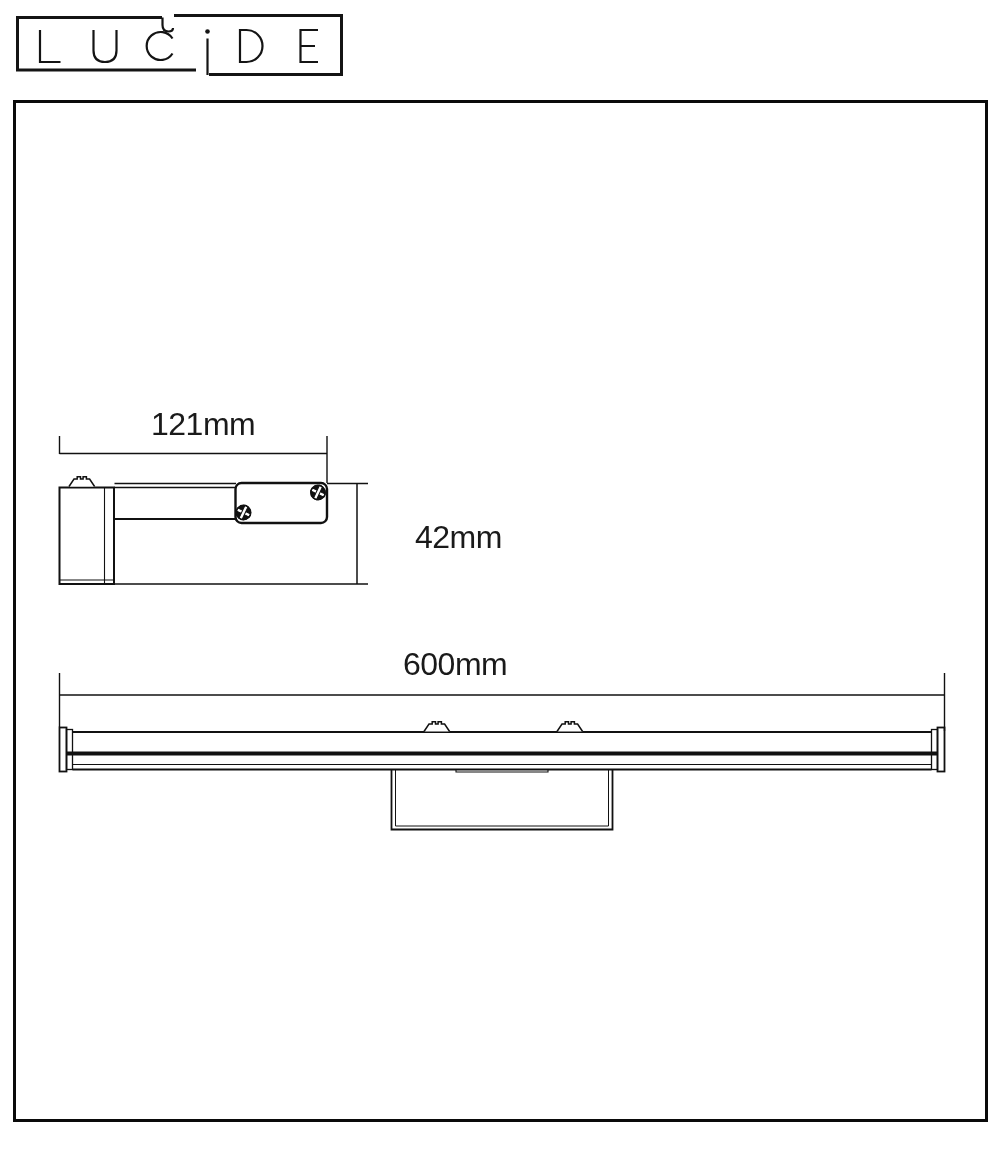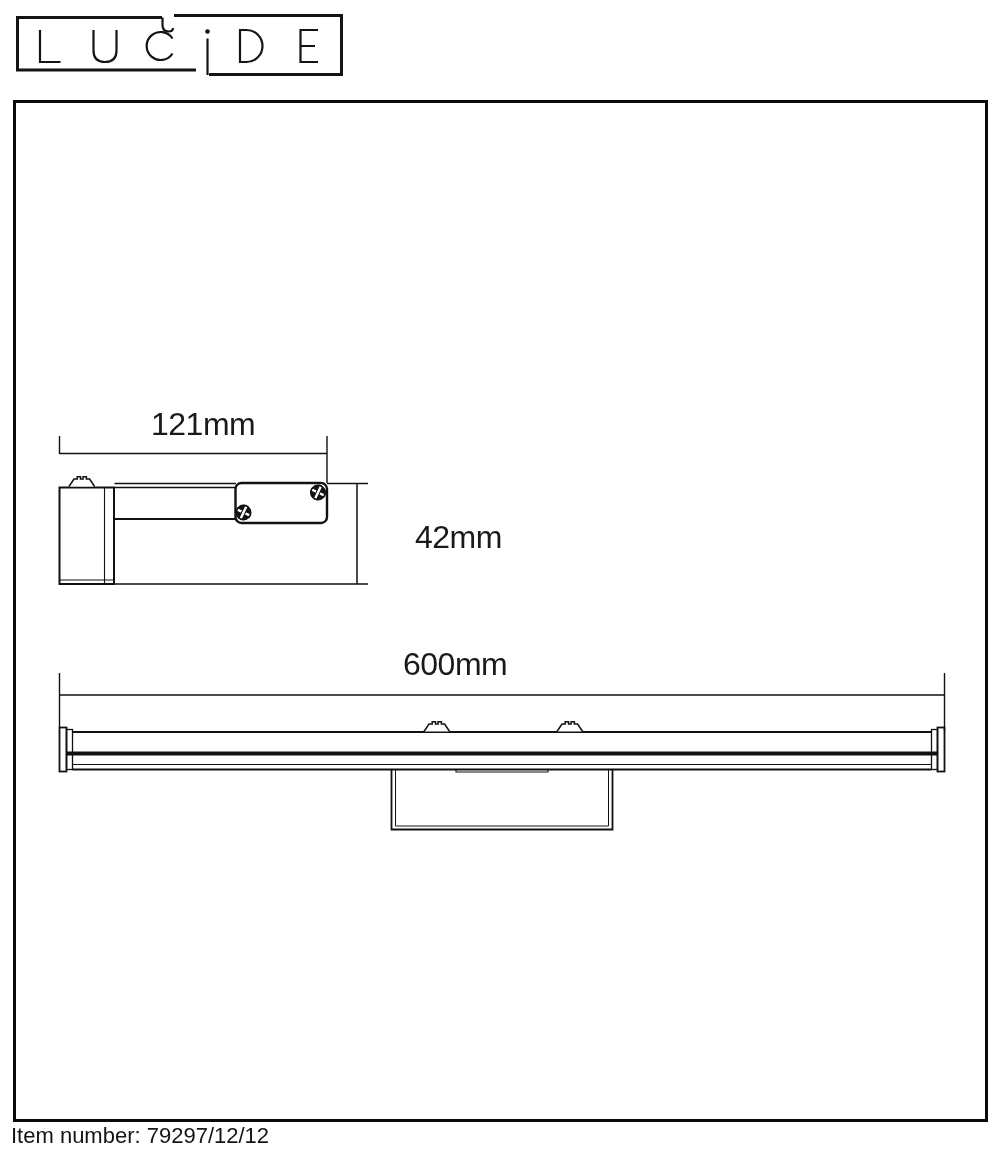--- a/index.html
+++ b/index.html
@@ -135,15 +135,14 @@
         <path d="M395.5,770 V826 H608.5 V770" stroke-width="1"></path>
         <path d="M456,769.5 V772 H548 V769.5" stroke-width="1.1"></path>
       </g>
     </g>
   </svg>
 
   <div class="dim-label dim-121">121mm</div>
   <div class="dim-label dim-42">42mm</div>
   <div class="dim-label dim-600">600mm</div>
 
-  <div class="footer-text"><span>Item number:</span> <span>79297/12/12</span></div>
 
 </div>
 
 </body></html>

